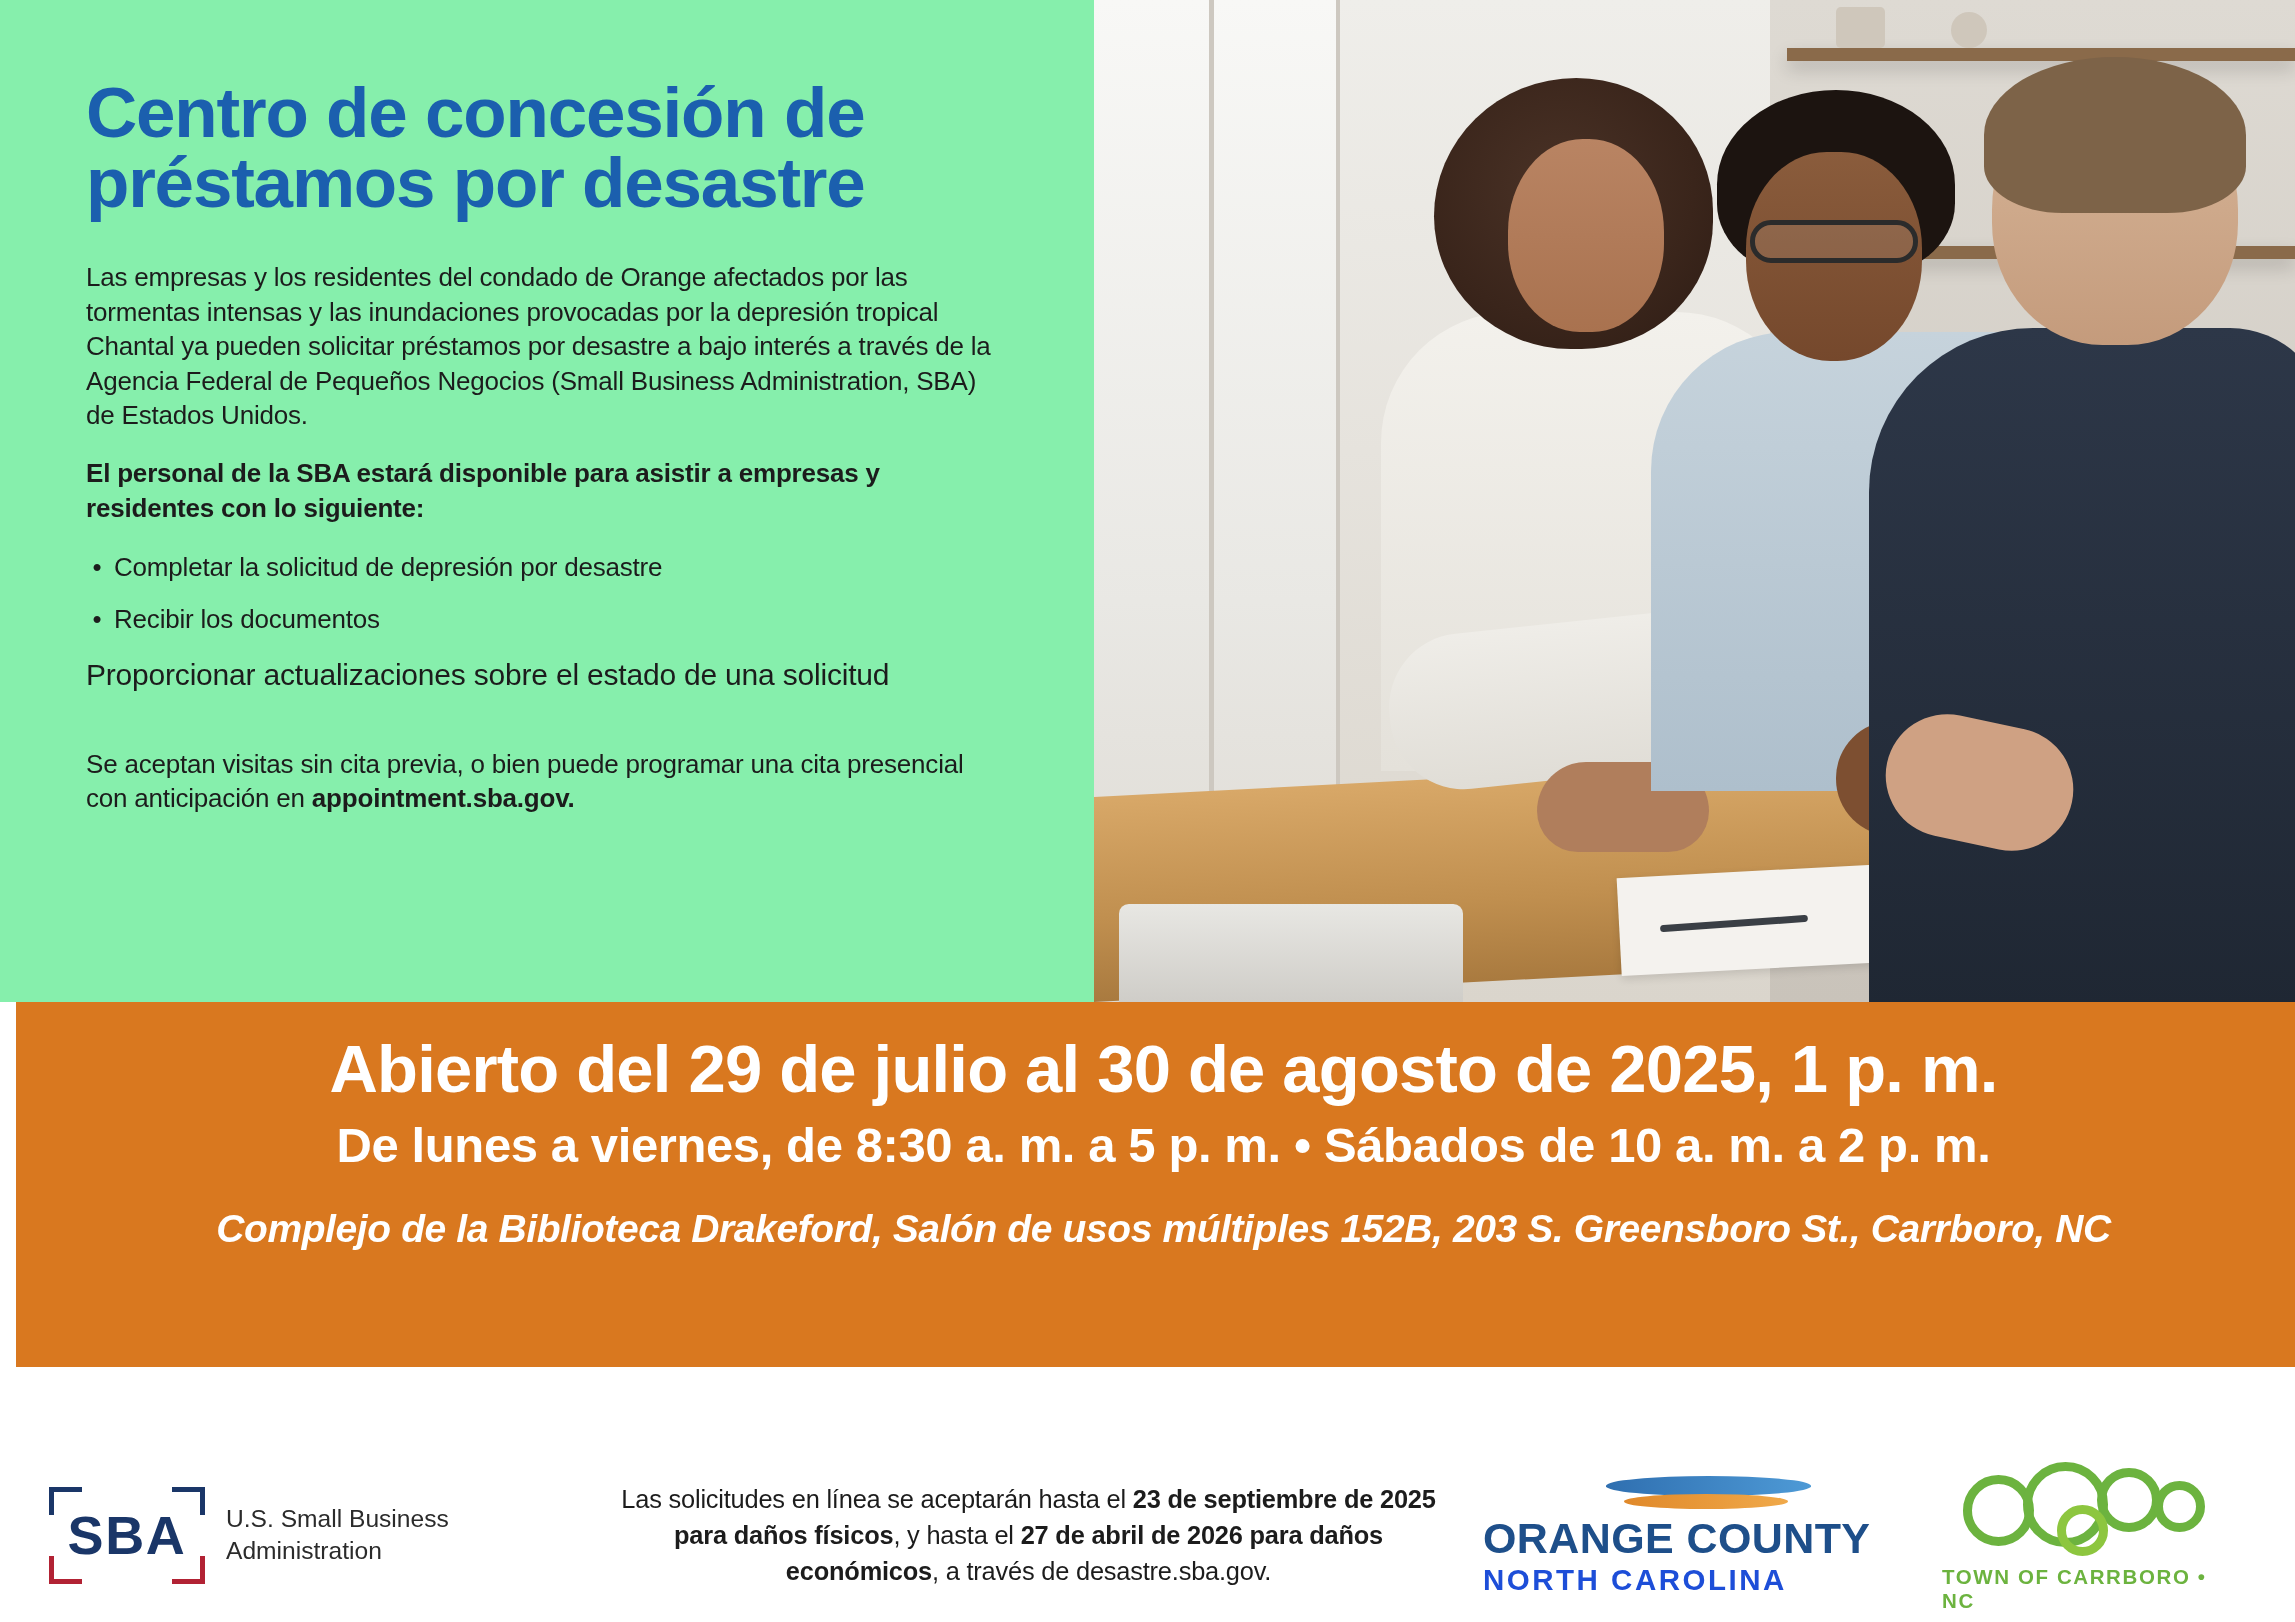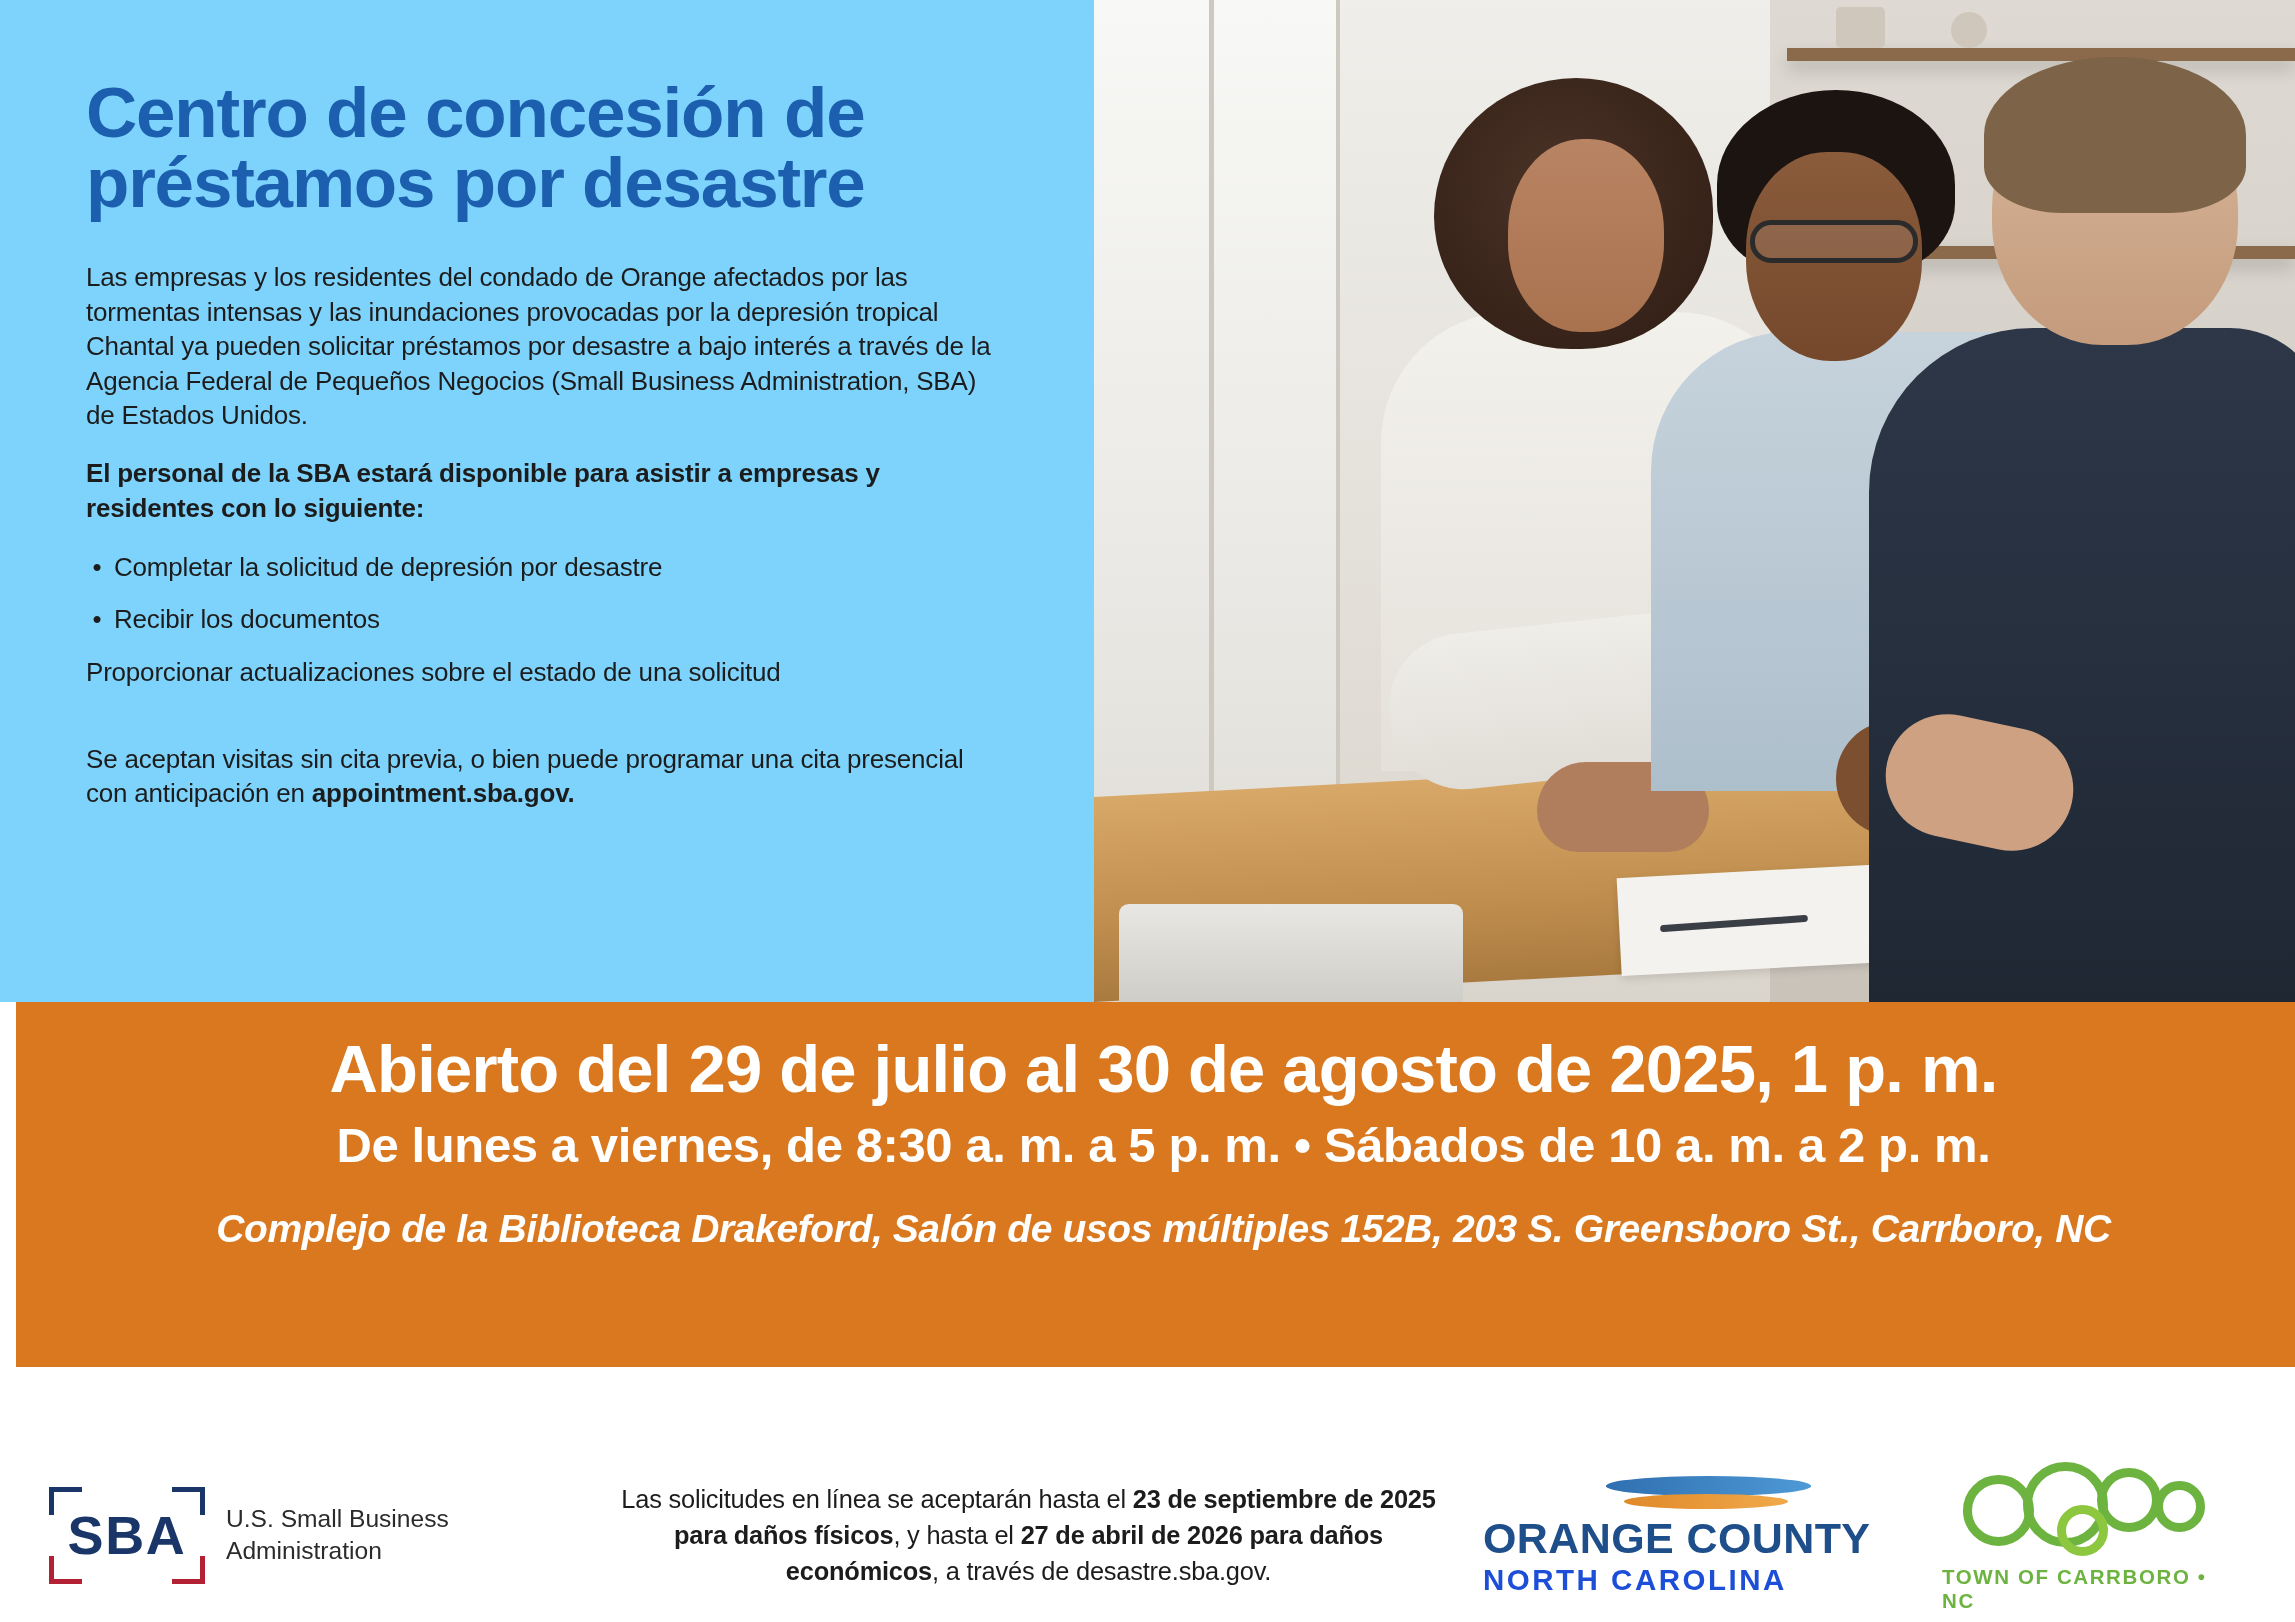--- a/index.html
+++ b/index.html
@@ -21,21 +21,21 @@
   .top-section {
     position: absolute;
     left: 0; top: 0;
     width: 2295px;
     height: 1002px;
     display: flex;
   }
   .text-panel {
     width: 1094px;
     height: 1002px;
-    background: #7dd3fc;
+    background: #86efac;
     padding: 78px 86px 0 86px;
     position: relative;
   }
   .headline {
     color: #1b5fae;
     font-size: 71px;
     line-height: 0.98;
     font-weight: bold;
     letter-spacing: -1.2px;
     margin-bottom: 43px;
@@ -63,21 +63,21 @@
     letter-spacing: -0.2px;
   }
   .bullets li::before {
     content: "•";
     position: absolute;
     left: 6.6px;
     top: 0;
   }
   .plain-line {
     color: #1c1c1c;
-    font-size: 26px;
+    font-size: 30px;
     line-height: 1.33;
     letter-spacing: -0.2px;
     margin-bottom: 52px;
   }
   .walkin {
     color: #1c1c1c;
     font-size: 26px;
     line-height: 1.33;
     letter-spacing: -0.2px;
   }

